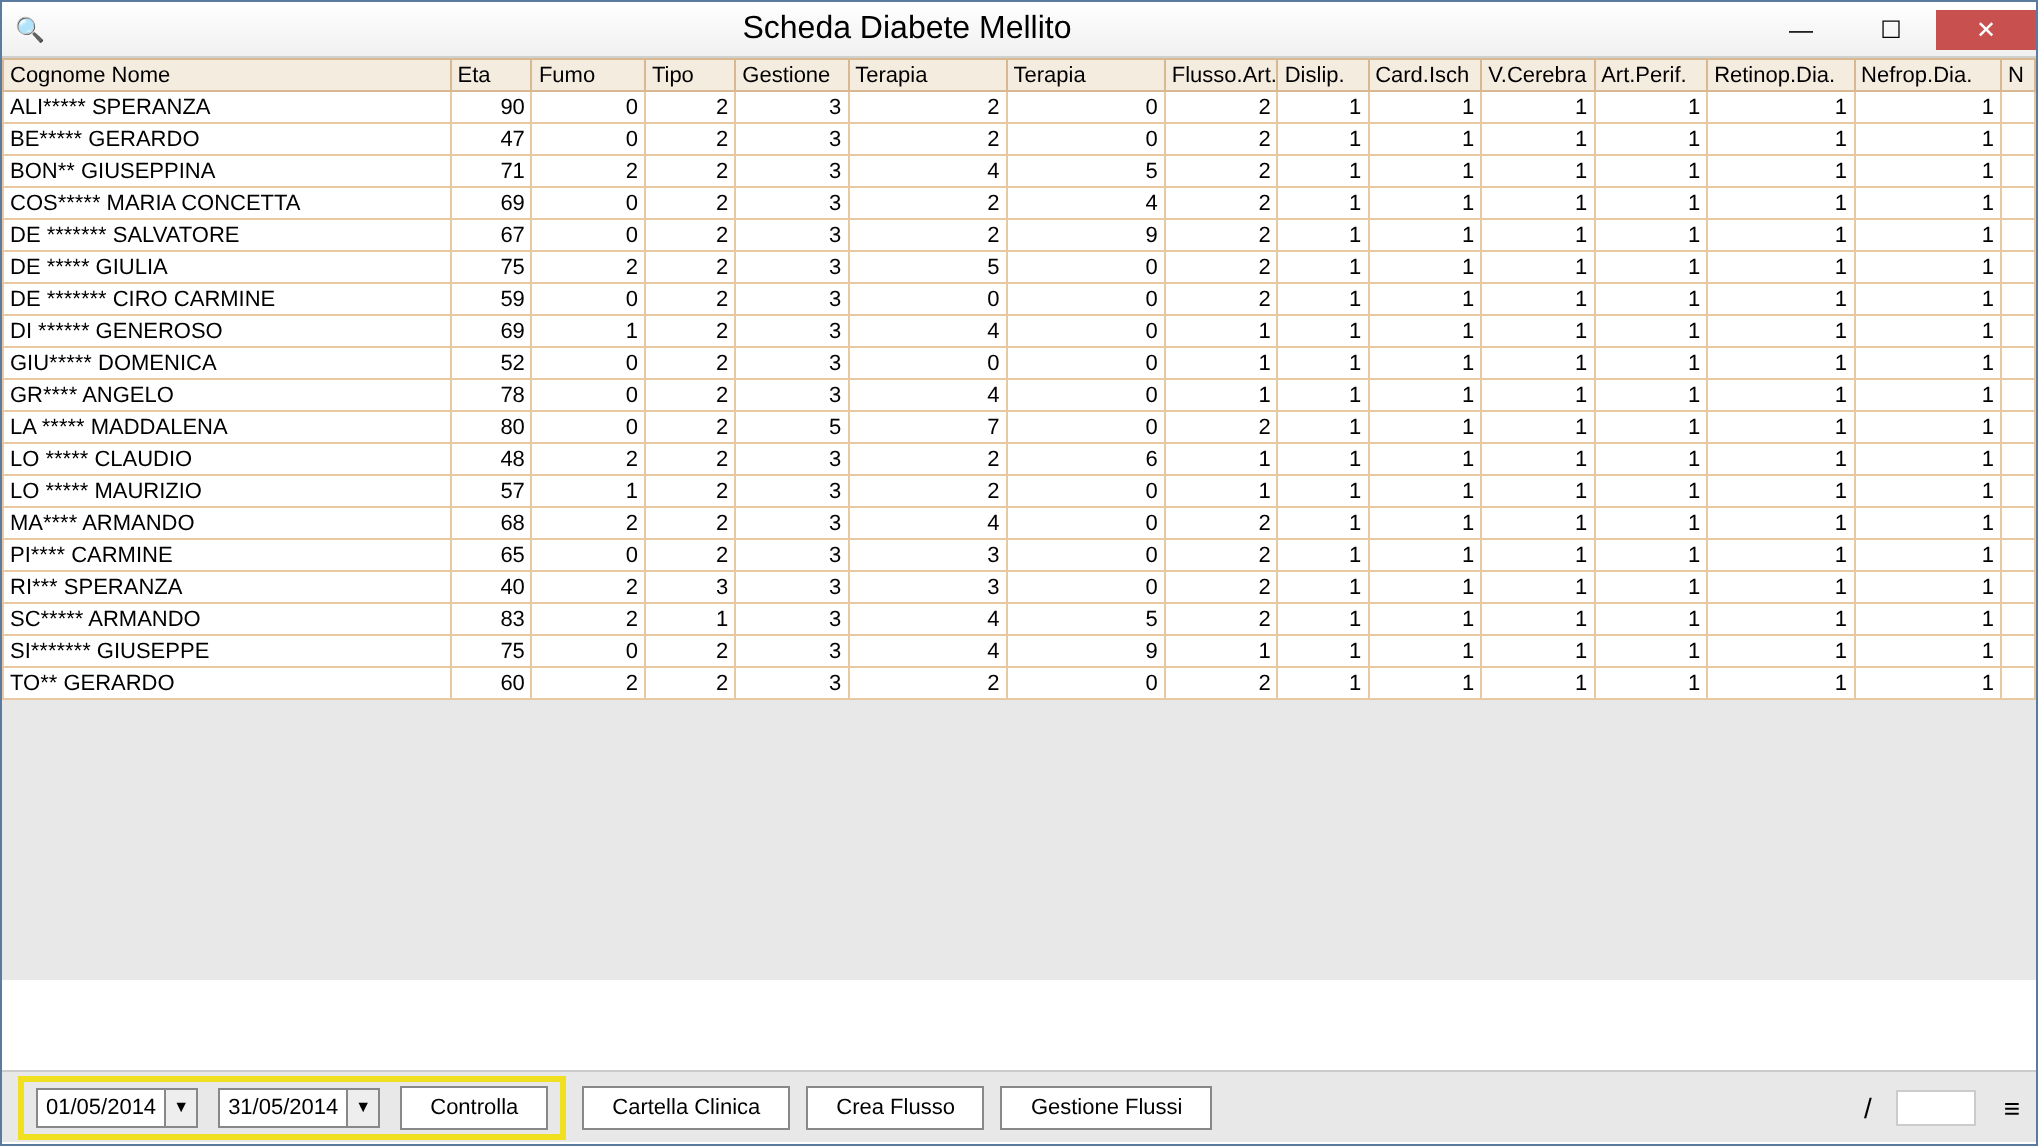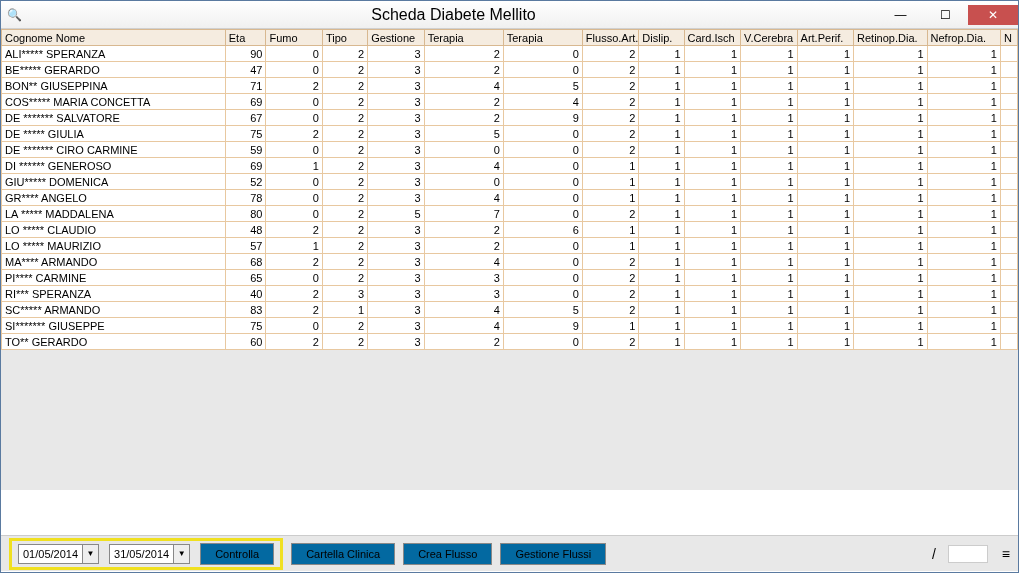--- a/index.html
+++ b/index.html
@@ -83,21 +83,21 @@
   height: 20px;
   align-items: center;
 }
 .date-field span { padding: 0 4px; font-size: 11px; }
 .date-field .dd {
   width: 16px; height: 18px; border-left: 1px solid #888;
   display: flex; align-items: center; justify-content: center;
   background: #eee; font-size: 8px; cursor: pointer;
 }
 button.btn {
-  background: #0369a1;
+  background: #ffffff;
   border: 1px solid #888;
   padding: 3px 14px;
   font-size: 11px;
   cursor: pointer;
   height: 22px;
 }
 .spacer { flex: 1; }
 .slash { font-size: 14px; padding: 0 4px; }
 .count-box {
   width: 40px; height: 18px; background: #fff; border: 1px solid #ccc;

